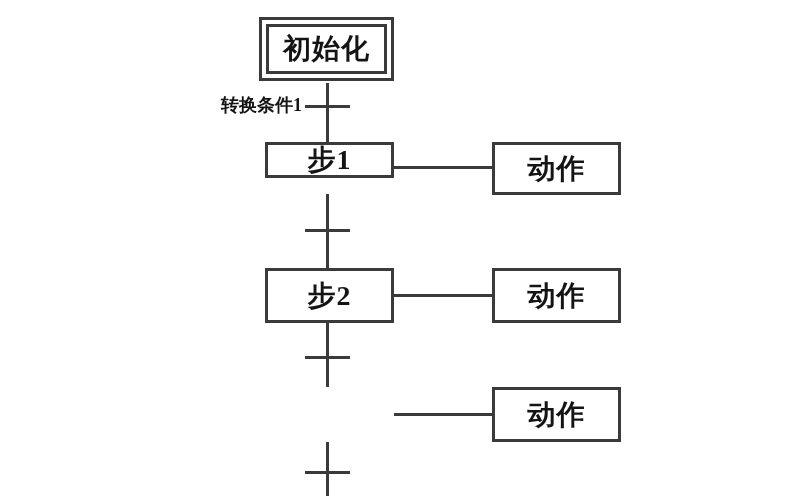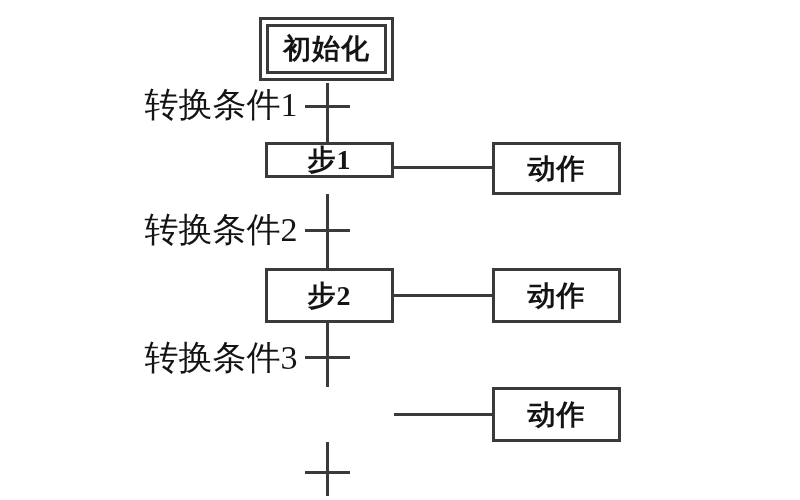--- a/index.html
+++ b/index.html
@@ -76,45 +76,43 @@
     justify-content: center;
     font-size: 28px;
     font-weight: bold;
     letter-spacing: 1px;
   }
   
   .cond {
     position: absolute;
     left: 140px;
     width: 162px;
-    text-align: center;
-    font-size: 34px;
-    font-weight: normal;
+    text-align: right;
+    font-size: 18px;
+    font-weight: bold;
     line-height: 30px;
     white-space: nowrap;
   }
 </style>
 </head>
 <body>
 
 <div class="canvas" style="--bg: #ffffff; --line: #3a3a3a; --text: #141414;">
 
   <div class="vline" style="top:83px;  height:59px;"></div>
   <div class="vline" style="top:194px; height:74px;"></div>
   <div class="vline" style="top:322px; height:65px;"></div>
   <div class="vline" style="top:442px; height:54px;"></div>
 
   <div class="tick" style="top:105px;"></div>
   <div class="tick" style="top:229px;"></div>
   <div class="tick" style="top:356px;"></div>
   <div class="tick" style="top:471px;"></div>
 
   <div class="cond" style="top:90px;">转换条件1</div>
-  <div class="cond" style="top:215px;">转换条件2</div>
-  <div class="cond" style="top:343px;">转换条件3</div>
 
   <div class="init-outer">
     <div class="init-inner">初始化</div>
   </div>
 
   <div class="box step-box" style="top:142px; height:36px;">步1</div>
   <div class="box step-box" style="top:268px; height:55px;text-align:center;">步2</div>
 
   <div class="hline" style="top:166px;"></div>
   <div class="hline" style="top:294px;"></div>

